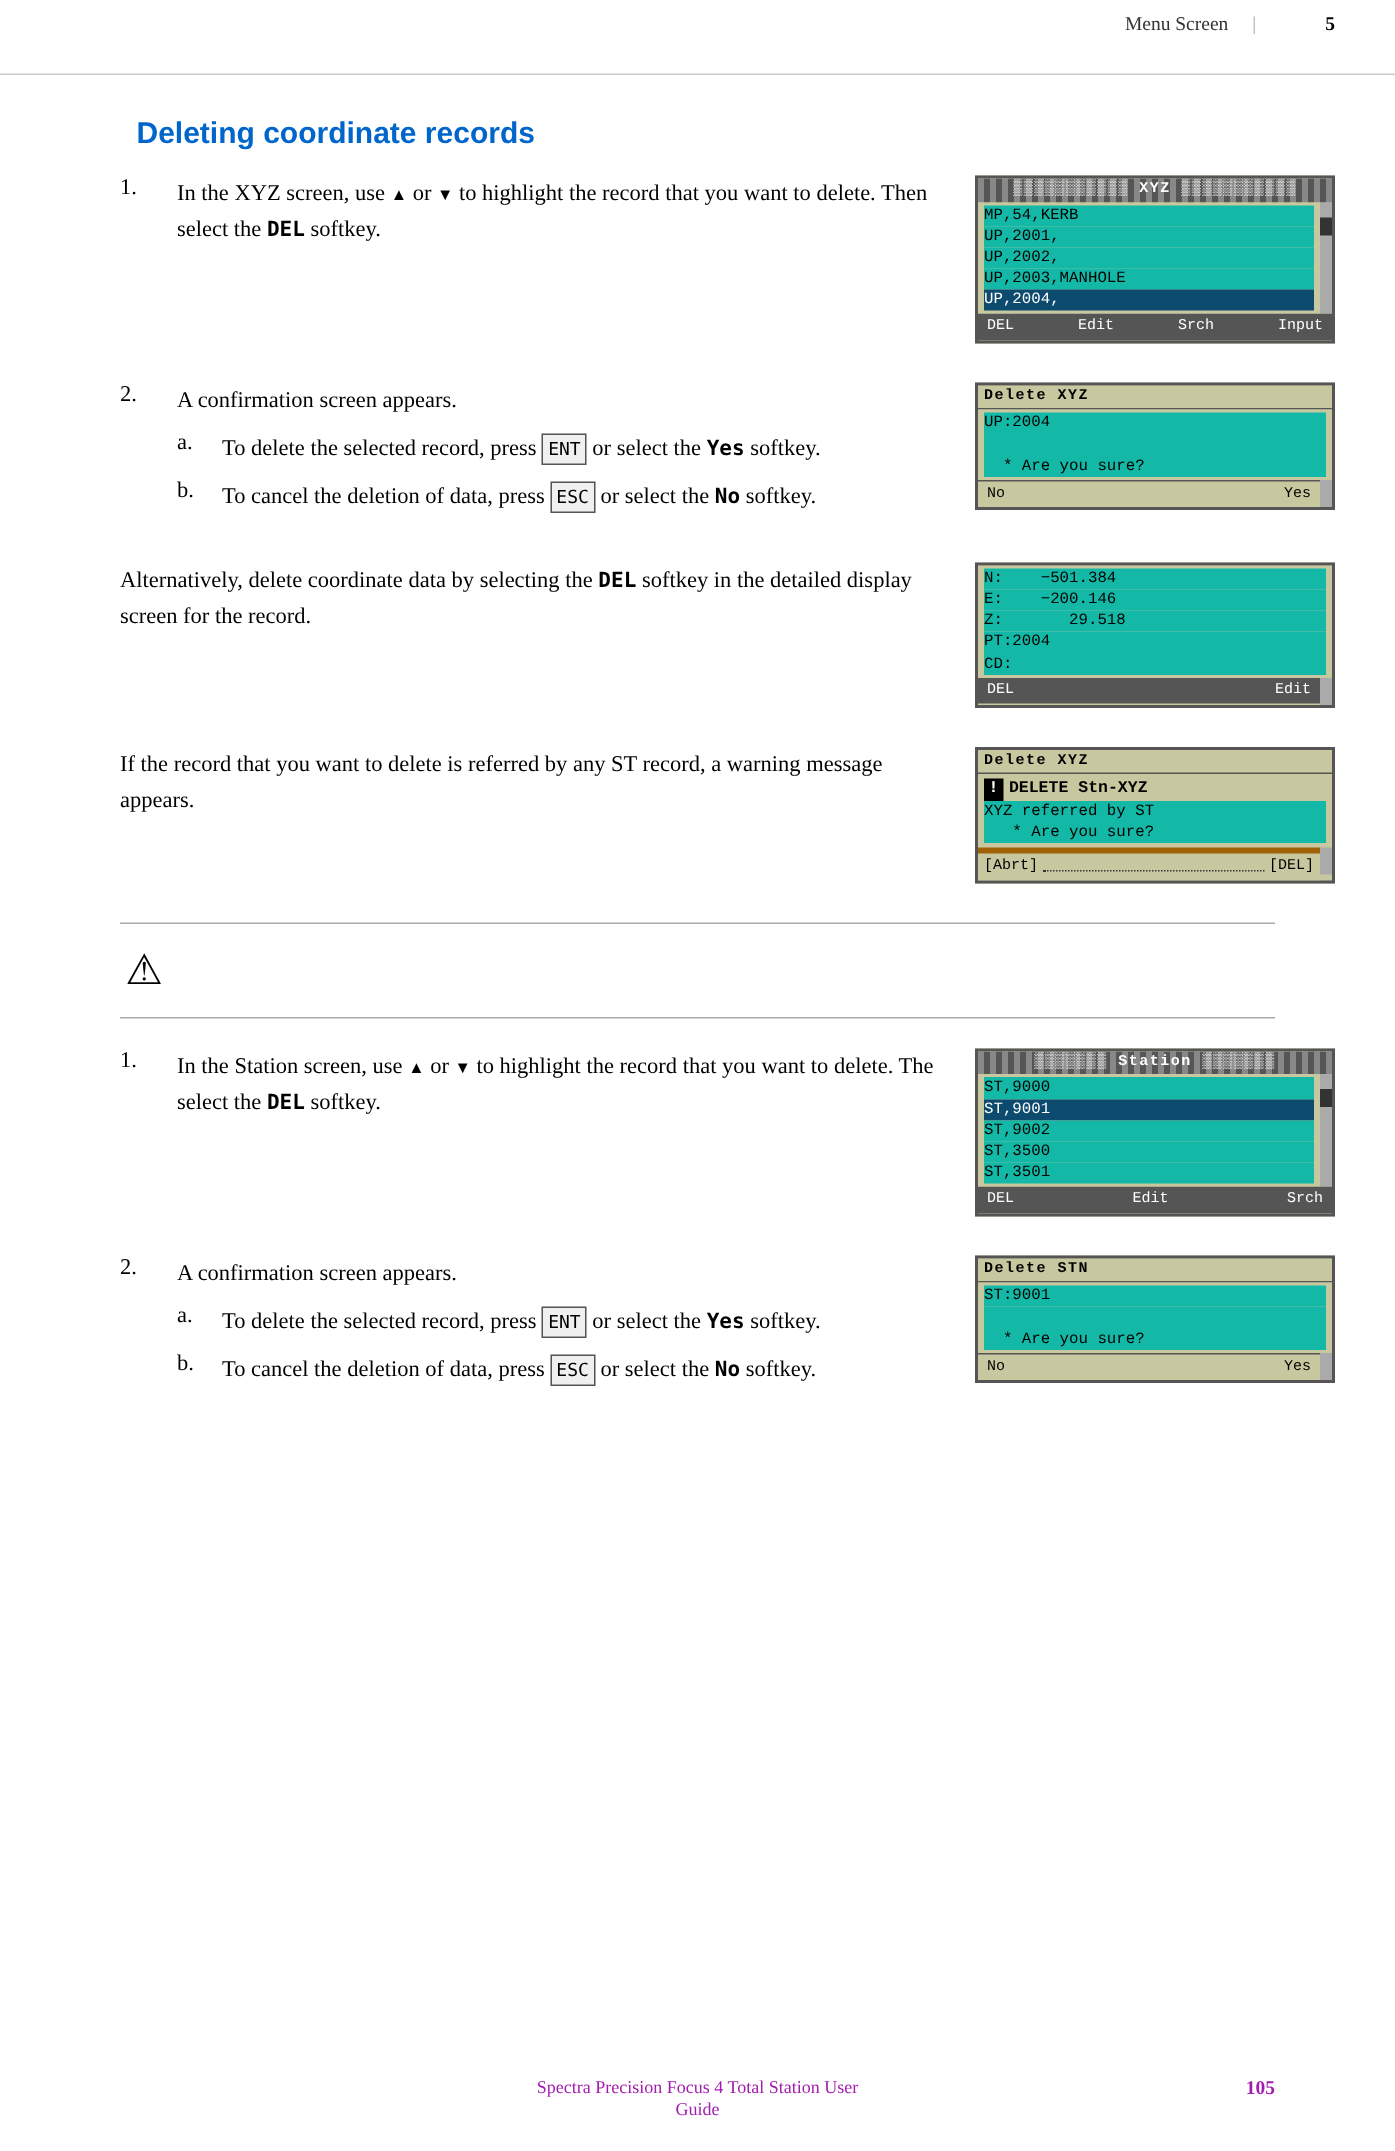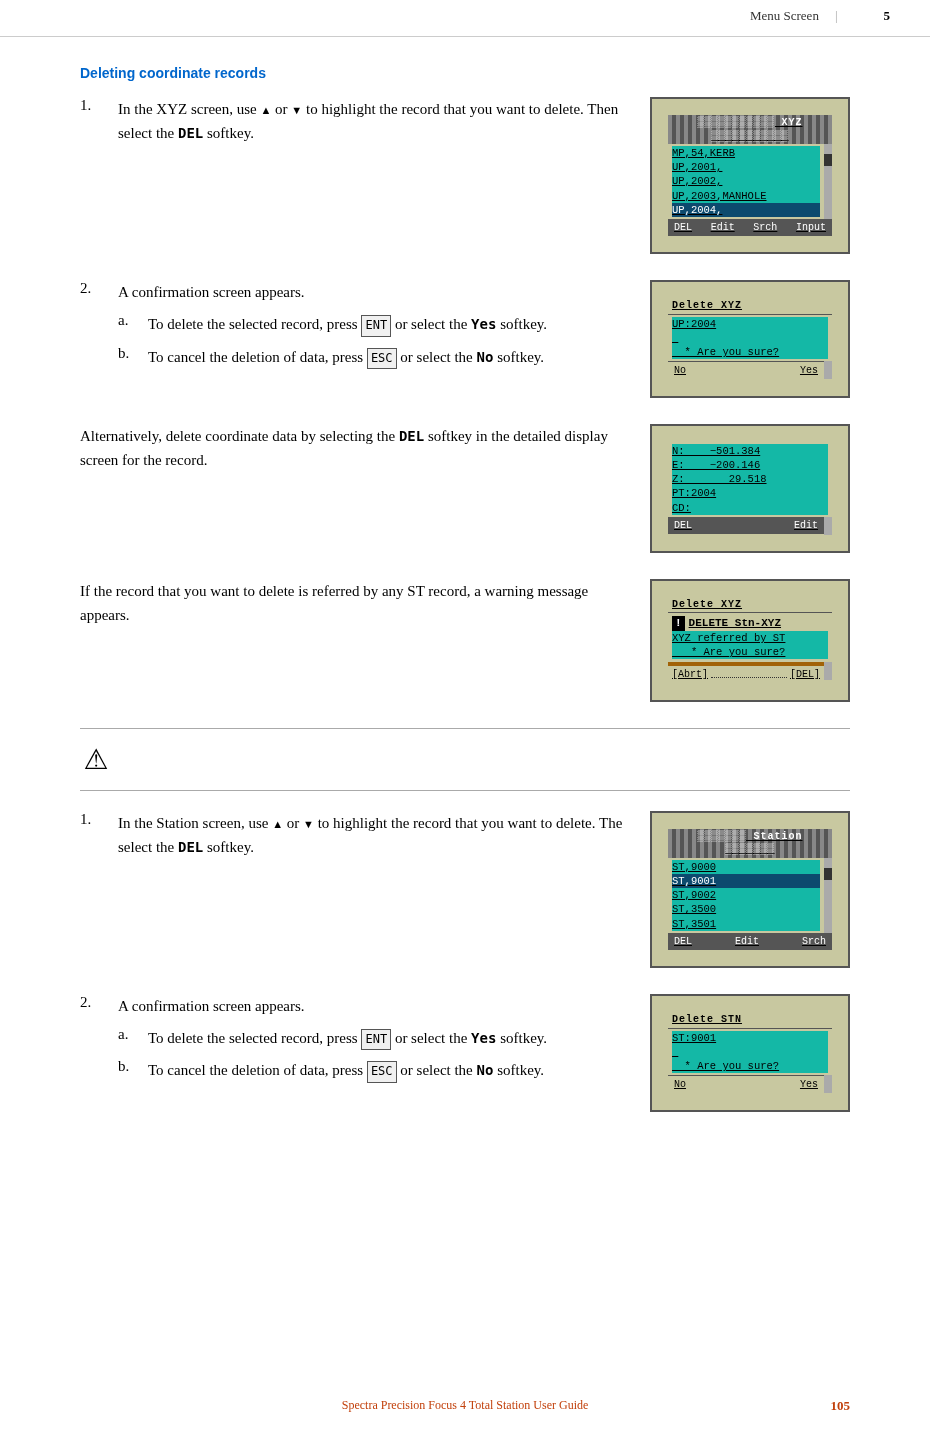--- a/index.html
+++ b/index.html
@@ -9,21 +9,21 @@
       width: 930px;
       min-height: 1434px;
       position: relative;
       font-size: 15px;
       color: #000;
     }
     .header {
       display: flex;
       justify-content: flex-end;
       align-items: center;
-      padding: 8px 40px 12px 80px;
+      padding: 8px 40px 25px 80px;
       border-bottom: 1px solid #ccc;
       font-size: 13px;
     }
     .header-title {
       flex: 1;
       text-align: right;
       font-size: 13px;
       color: #333;
     }
     .header-page {
@@ -34,25 +34,26 @@
     .content {
       padding: 20px 80px 60px 80px;
     }
     .intro-text {
       font-size: 15px;
       line-height: 1.6;
       margin-bottom: 24px;
     }
     .section-heading {
       font-family: Arial, sans-serif;
-      font-size: 14px;
+      font-size: 20px;
       font-weight: bold;
       color: #0066cc;
       margin-bottom: 16px;
       margin-top: 8px;
+      margin-left: 11px;
     }
     .two-col {
       display: flex;
       gap: 20px;
       margin-bottom: 16px;
     }
     .text-col {
       flex: 1;
     }
     .screen-col {
@@ -99,25 +100,24 @@
       font-family: monospace;
       background: #f0f0f0;
     }
     
     .device-screen {
       border: 2px solid #555;
       background: #c8c8a0;
       font-family: 'Courier New', monospace;
       font-size: 10.5px;
       line-height: 1.35;
-      width: 200px;
-      padding: 16px;
+      width: 240px;
+      padding: 0;
       overflow: hidden;
       margin-bottom: 10px;
-      text-decoration: underline;
     }
     .screen-title-bar {
       background: #888;
       color: #fff;
       text-align: center;
       padding: 1px 4px;
       font-size: 10px;
       font-weight: bold;
       letter-spacing: 1px;
     }
@@ -207,22 +207,23 @@
     }
     
     .footer {
       position: absolute;
       bottom: 20px;
       left: 0;
       right: 0;
       display: flex;
       justify-content: flex-start;
       font-size: 12px;
-      color: #c2410c;
+      color: #a21caf;
       padding: 0 80px;
+      gap: 16px;
     }
     .footer-left {
       flex: 1;
     }
     .footer-center {
       flex: 1;
       text-align: center;
     }
     .footer-right {
       flex: 1;

